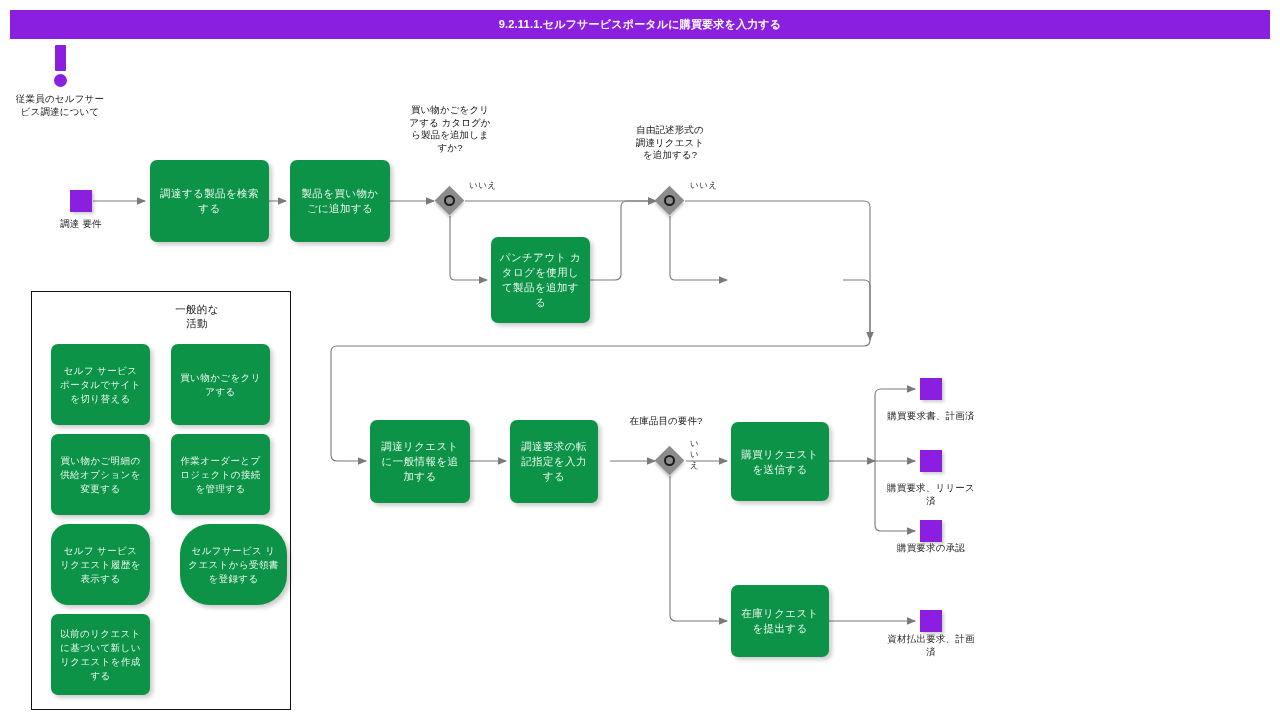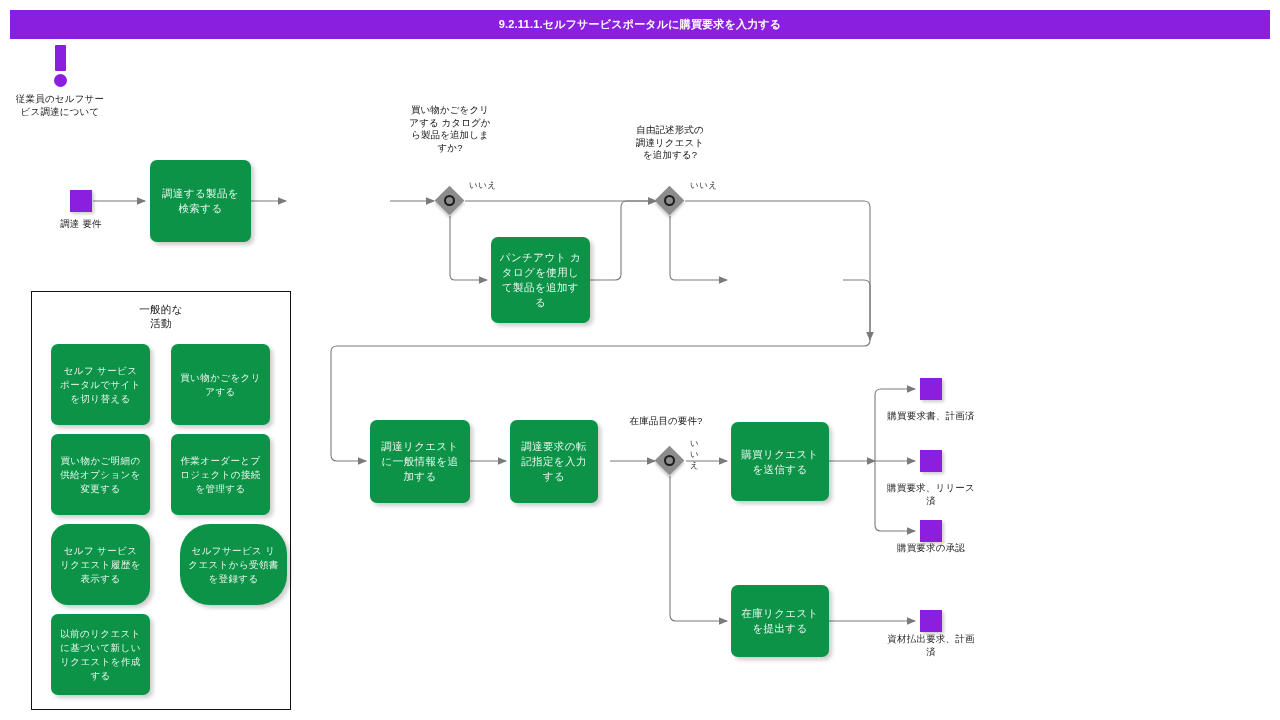--- a/index.html
+++ b/index.html
@@ -92,20 +92,21 @@
     position:absolute;text-align:center;
     font-size:9.5px;line-height:13px;color:#1a1a1a;letter-spacing:.2px;
   }
 
   
   .panel{
     position:absolute;
     border:1.3px solid #111;
     background:#ffffff;
     box-sizing:border-box;
+    padding-left:36px;
   }
   .panel-title{
     position:absolute;width:100%;text-align:center;
     font-size:10.5px;line-height:14px;color:#111;letter-spacing:.3px;
   }
   .panel .task{font-size:9.5px;line-height:14px;}
 </style>
 </head>
 <body>
 
@@ -163,22 +164,23 @@
 
   <div class="note-icon" style="left:46px;top:45px;">
     <div class="bar"></div>
     <div class="dot"></div>
   </div>
   <div class="note-text" style="left:12px;top:92px;width:96px;">従業員のセルフサー ビス調達について</div>
 
   <div class="node event" style="left:70px;top:190px;"></div>
   <div class="event-label" style="left:40px;top:217px;width:82px;">調達 要件</div>
 
-  <div class="node task" style="left:150px;top:160px;width:101px;height:82px;">調達する製品を検索する</div>
-
+  <div class="node task" style="left:150px;top:160px;width:119px;height:82px;">調達する製品を検索する</div>
+
+  <div class="node task" style="left:290px;top:160px;width:100px;height:82px;">製品を買い物かごに追加する</div>
 
   <div class="gw-question" style="left:408px;top:104px;width:84px;">買い物かごをクリアする カタログから製品を追加しますか?</div>
   <div class="node gateway" style="left:436px;top:187px;">
     <div class="dia"></div>
     <div class="ring"></div>
   </div>
   <div class="flow-label" style="left:469px;top:180px;">いいえ</div>
 
   <div class="node task" style="left:491px;top:237px;width:99px;height:86px;">パンチアウト カタログを使用して製品を追加する</div>
 

